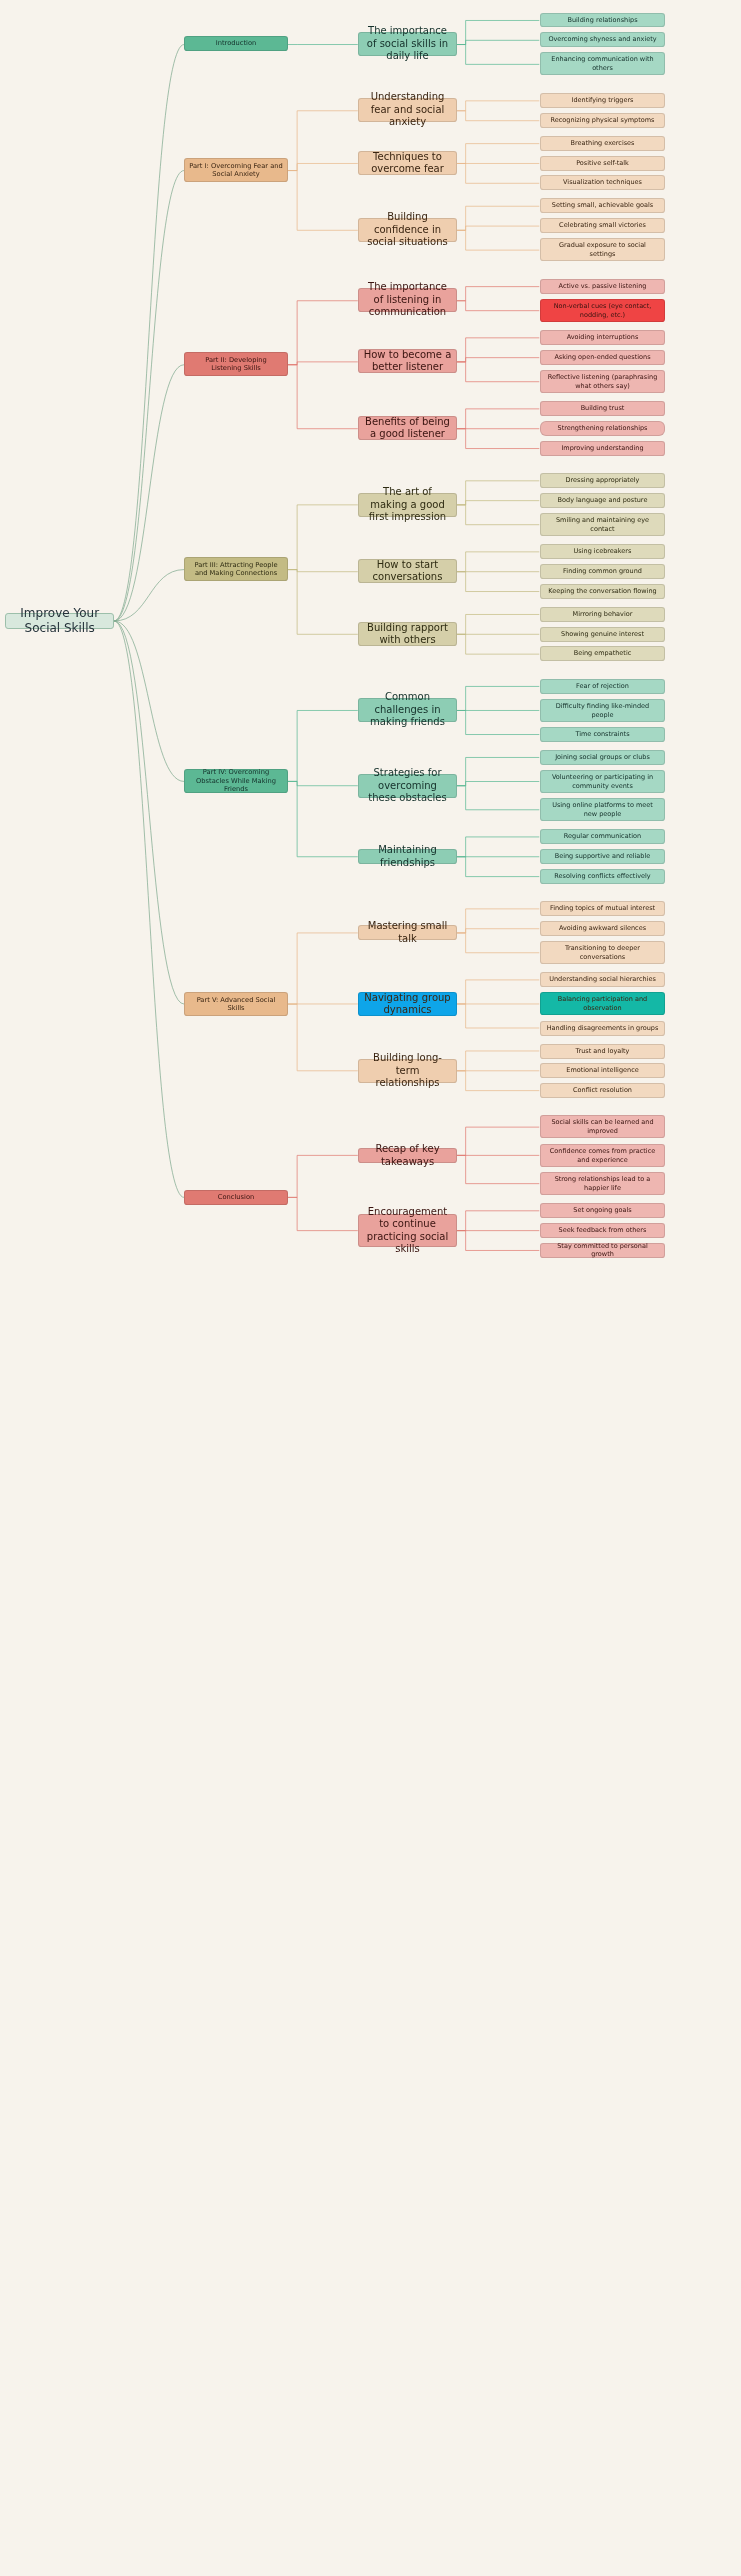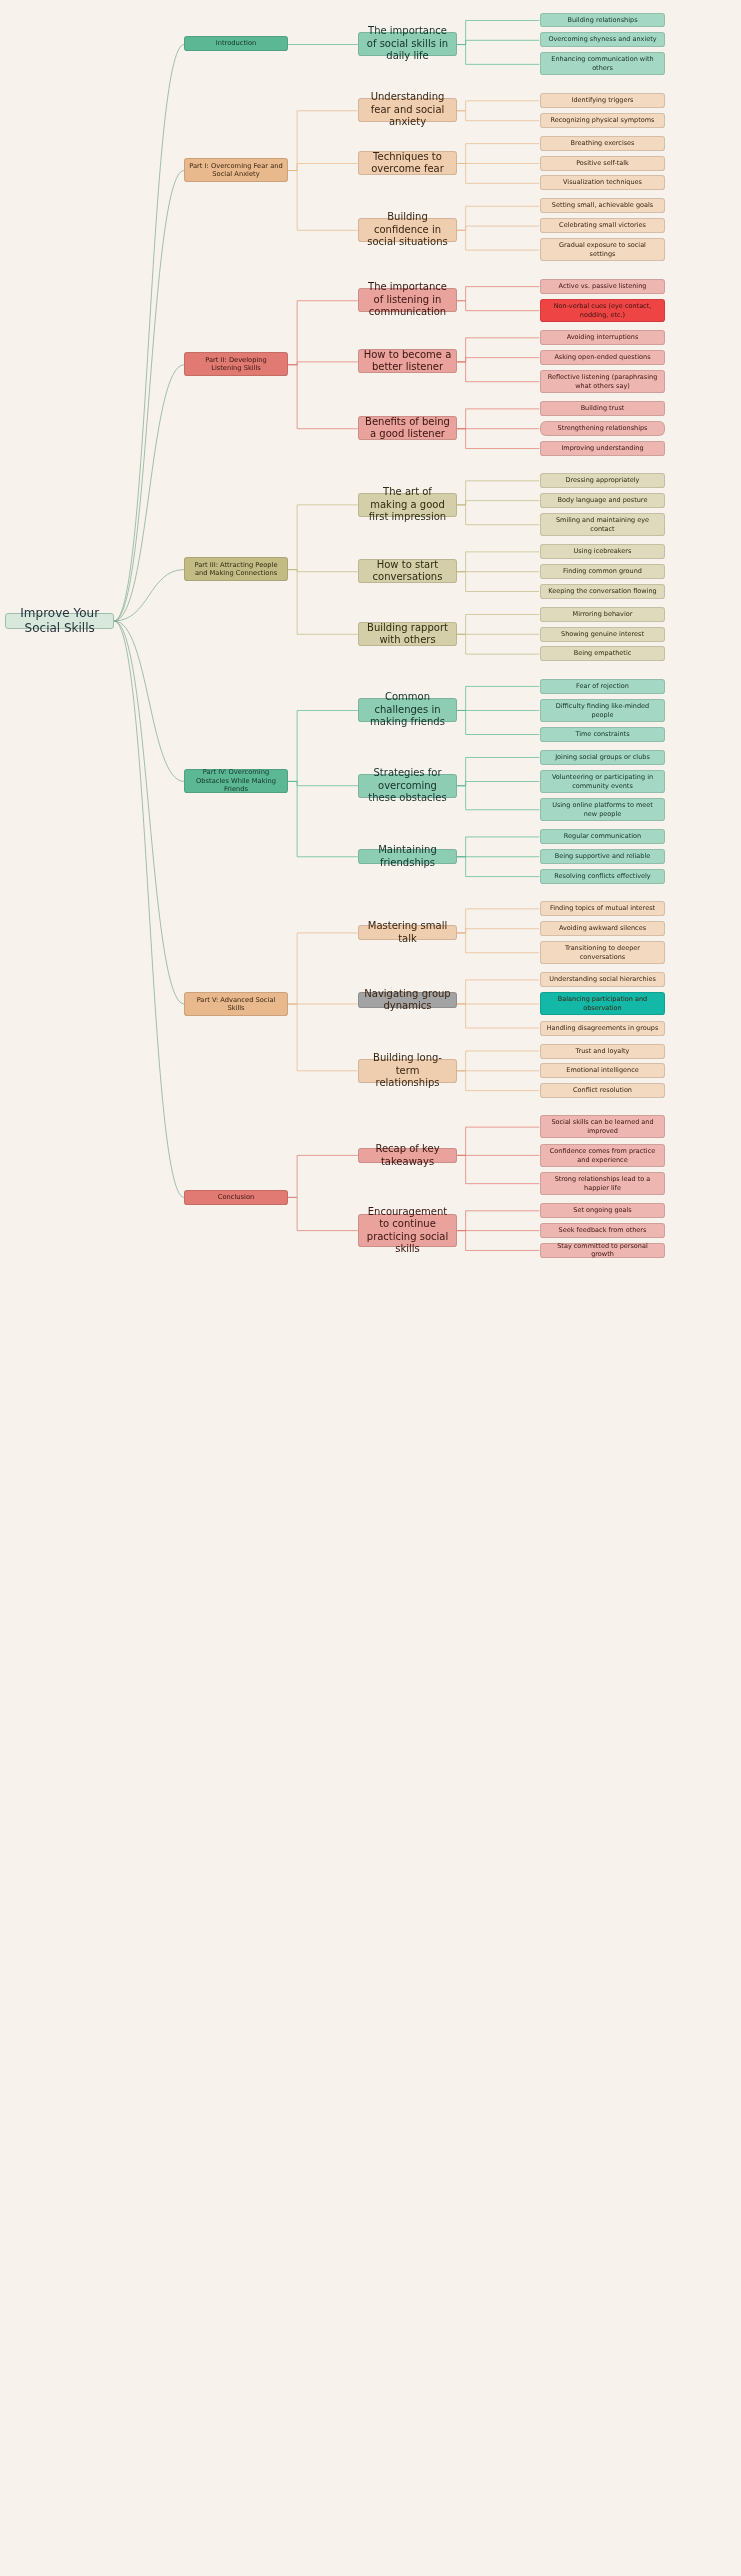--- a/index.html
+++ b/index.html
@@ -172,21 +172,21 @@
     <div class="node lvl3" style="left: 540px; top: 798px; width: 125px; height: 23px; background: rgb(165, 216, 196); color: rgb(20, 48, 42);">Using online platforms to meet new people</div>
     <div class="node lvl2" style="left: 358px; top: 849px; width: 99px; height: 15px; background: rgb(141, 205, 180); color: rgb(20, 48, 42);">Maintaining friendships</div>
     <div class="node lvl3" style="left: 540px; top: 829px; width: 125px; height: 14.7px; background: rgb(165, 216, 196); color: rgb(20, 48, 42);">Regular communication</div>
     <div class="node lvl3" style="left: 540px; top: 849px; width: 125px; height: 14.7px; background: rgb(165, 216, 196); color: rgb(20, 48, 42);">Being supportive and reliable</div>
     <div class="node lvl3" style="left: 540px; top: 869px; width: 125px; height: 14.7px; background: rgb(165, 216, 196); color: rgb(20, 48, 42);">Resolving conflicts effectively</div>
     <div class="node lvl1" style="left: 184px; top: 992px; width: 104px; height: 24px; background: rgb(232, 185, 140); color: rgb(58, 37, 18);">Part V: Advanced Social Skills</div>
     <div class="node lvl2" style="left: 358px; top: 925px; width: 99px; height: 15px; background: rgb(239, 206, 175); color: rgb(58, 37, 18);">Mastering small talk</div>
     <div class="node lvl3" style="left: 540px; top: 901px; width: 125px; height: 14.7px; background: rgb(242, 217, 192); color: rgb(58, 37, 18);">Finding topics of mutual interest</div>
     <div class="node lvl3" style="left: 540px; top: 921px; width: 125px; height: 14.7px; background: rgb(242, 217, 192); color: rgb(58, 37, 18);">Avoiding awkward silences</div>
     <div class="node lvl3" style="left: 540px; top: 941px; width: 125px; height: 23px; background: rgb(242, 217, 192); color: rgb(58, 37, 18);">Transitioning to deeper conversations</div>
-    <div class="node lvl2" style="left: 358px; top: 992px; width: 99px; height: 16px; background: #a3a3a3; color: rgb(58, 37, 18);">Navigating group dynamics</div>
+    <div class="node lvl2" style="left: 358px; top: 992px; width: 99px; height: 24px; background: #0ea5e9; color: rgb(58, 37, 18);">Navigating group dynamics</div>
     <div class="node lvl3" style="left: 540px; top: 972px; width: 125px; height: 14.7px; background: rgb(242, 217, 192); color: rgb(58, 37, 18);">Understanding social hierarchies</div>
     <div class="node lvl3" style="left: 540px; top: 992px; width: 125px; height: 23px; background: #14b8a6; color: rgb(58, 37, 18);">Balancing participation and observation</div>
     <div class="node lvl3" style="left: 540px; top: 1021px; width: 125px; height: 14.7px; background: rgb(242, 217, 192); color: rgb(58, 37, 18);">Handling disagreements in groups</div>
     <div class="node lvl2" style="left: 358px; top: 1059px; width: 99px; height: 24px; background: rgb(239, 206, 175); color: rgb(58, 37, 18);">Building long-term relationships</div>
     <div class="node lvl3" style="left: 540px; top: 1044px; width: 125px; height: 14.7px; background: rgb(242, 217, 192); color: rgb(58, 37, 18);">Trust and loyalty</div>
     <div class="node lvl3" style="left: 540px; top: 1063px; width: 125px; height: 14.7px; background: rgb(242, 217, 192); color: rgb(58, 37, 18);">Emotional intelligence</div>
     <div class="node lvl3" style="left: 540px; top: 1083px; width: 125px; height: 14.7px; background: rgb(242, 217, 192); color: rgb(58, 37, 18);">Conflict resolution</div>
     <div class="node lvl1" style="left: 184px; top: 1190px; width: 104px; height: 15px; background: rgb(224, 122, 114); color: rgb(58, 20, 16);">Conclusion</div>
     <div class="node lvl2" style="left: 358px; top: 1148px; width: 99px; height: 15px; background: rgb(233, 162, 156); color: rgb(58, 20, 16);">Recap of key takeaways</div>
     <div class="node lvl3" style="left: 540px; top: 1115px; width: 125px; height: 23px; background: rgb(238, 182, 177); color: rgb(58, 20, 16);">Social skills can be learned and improved</div>

